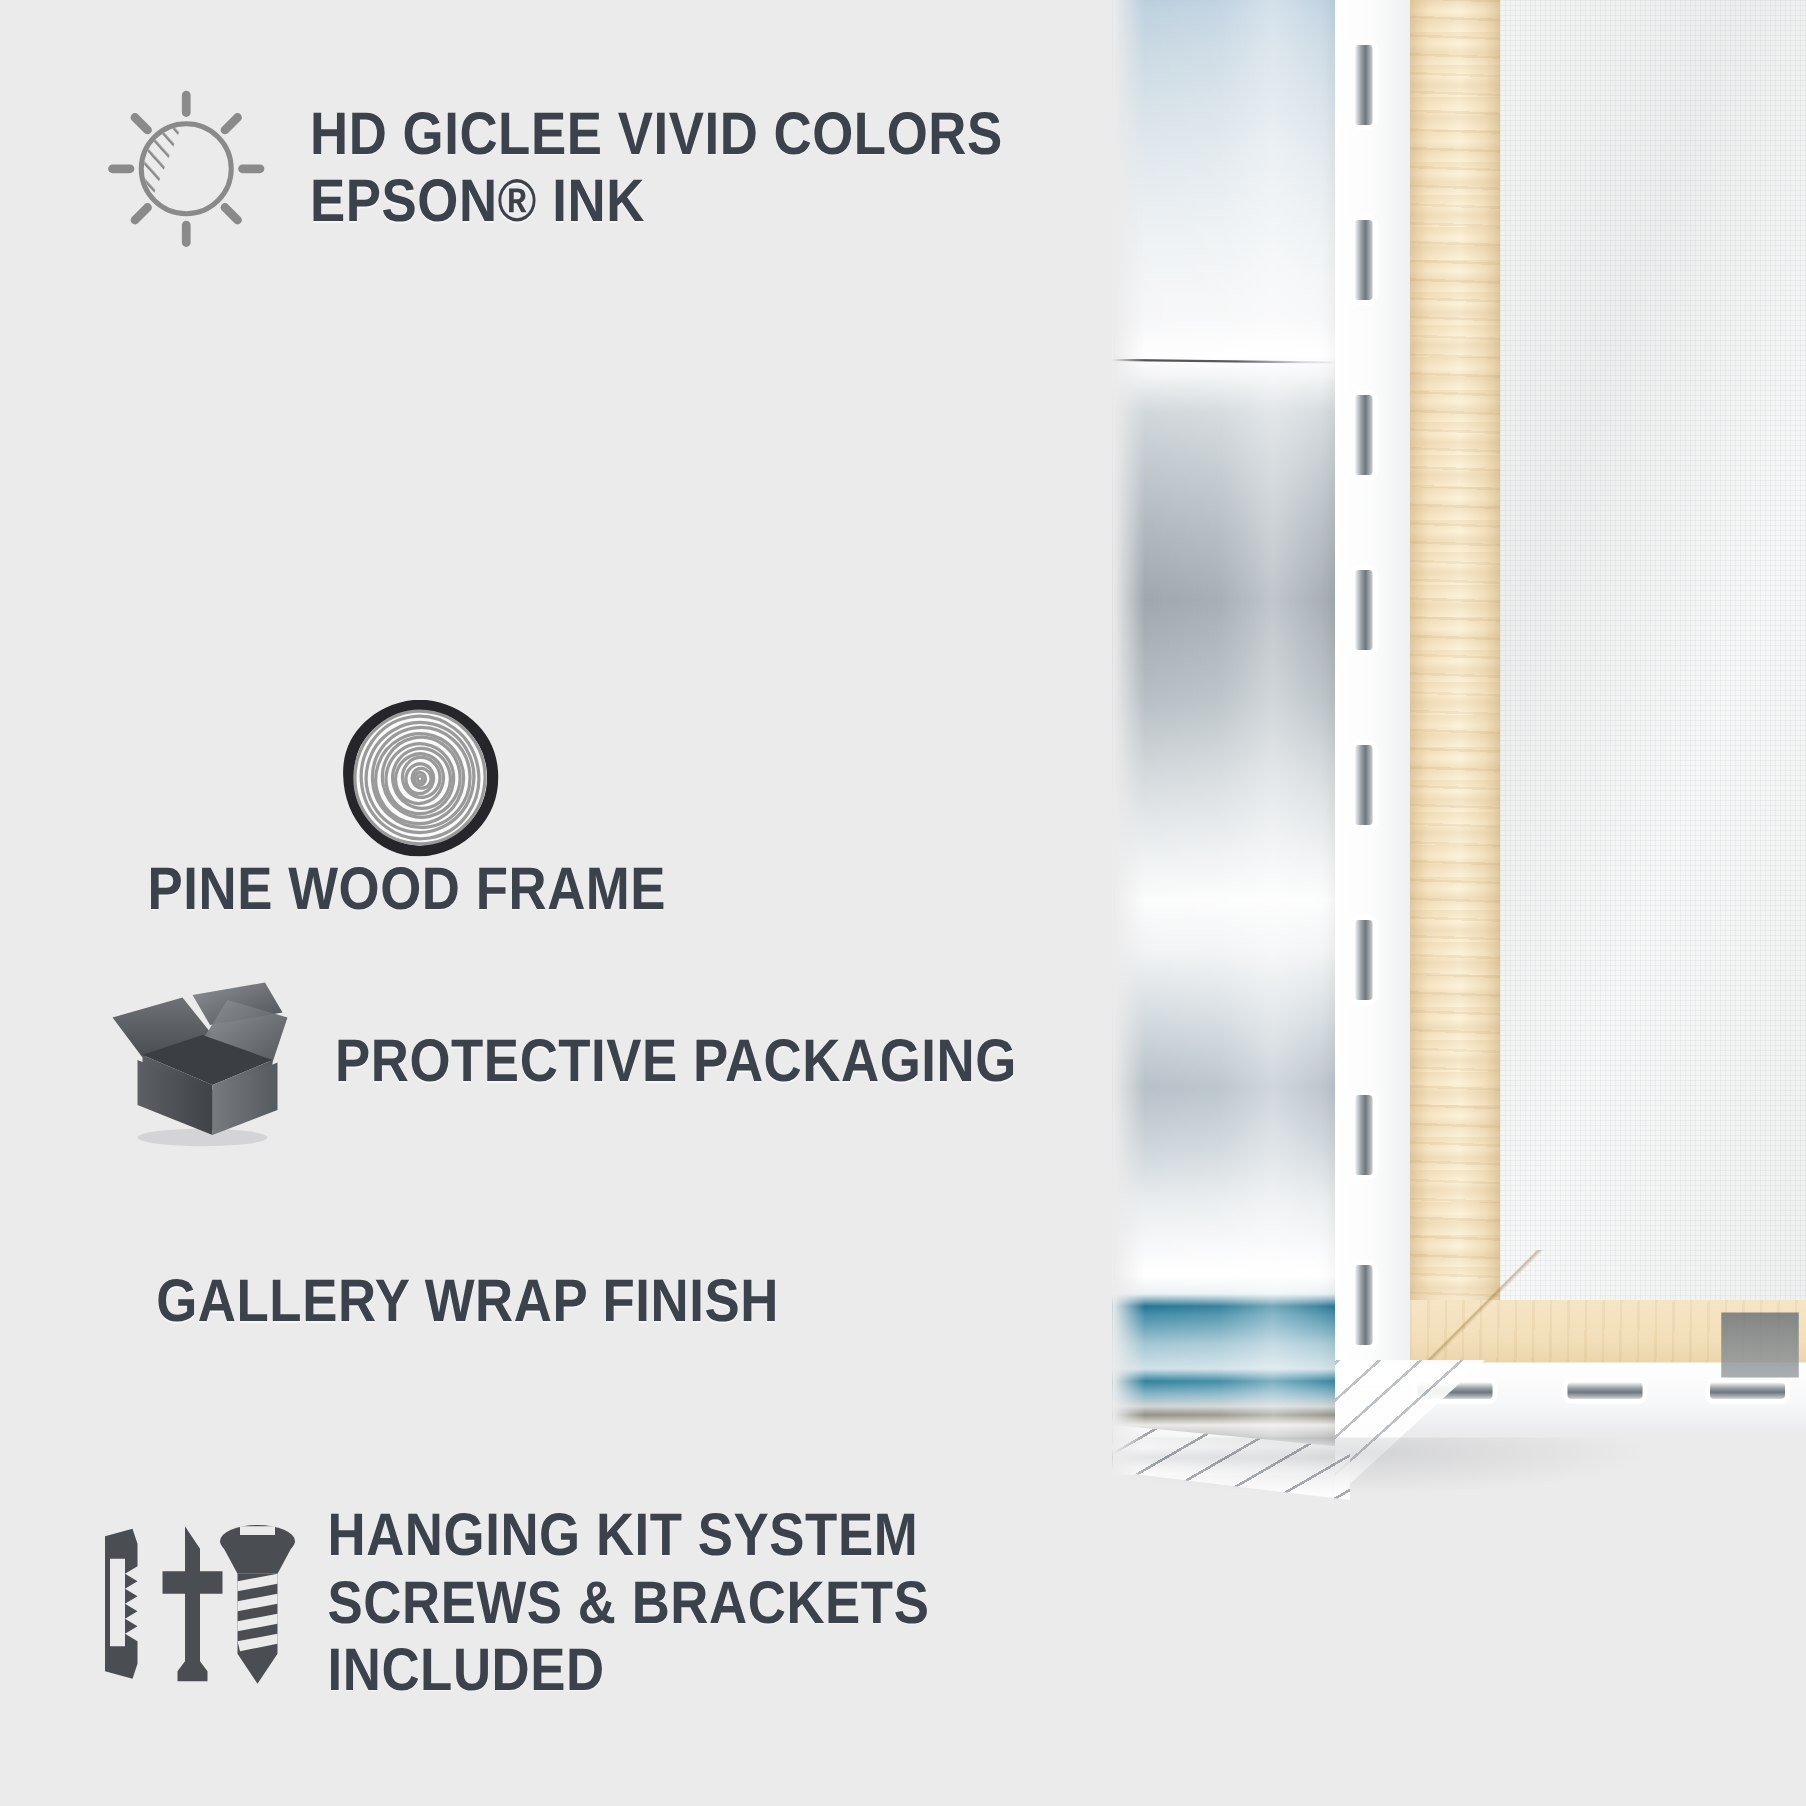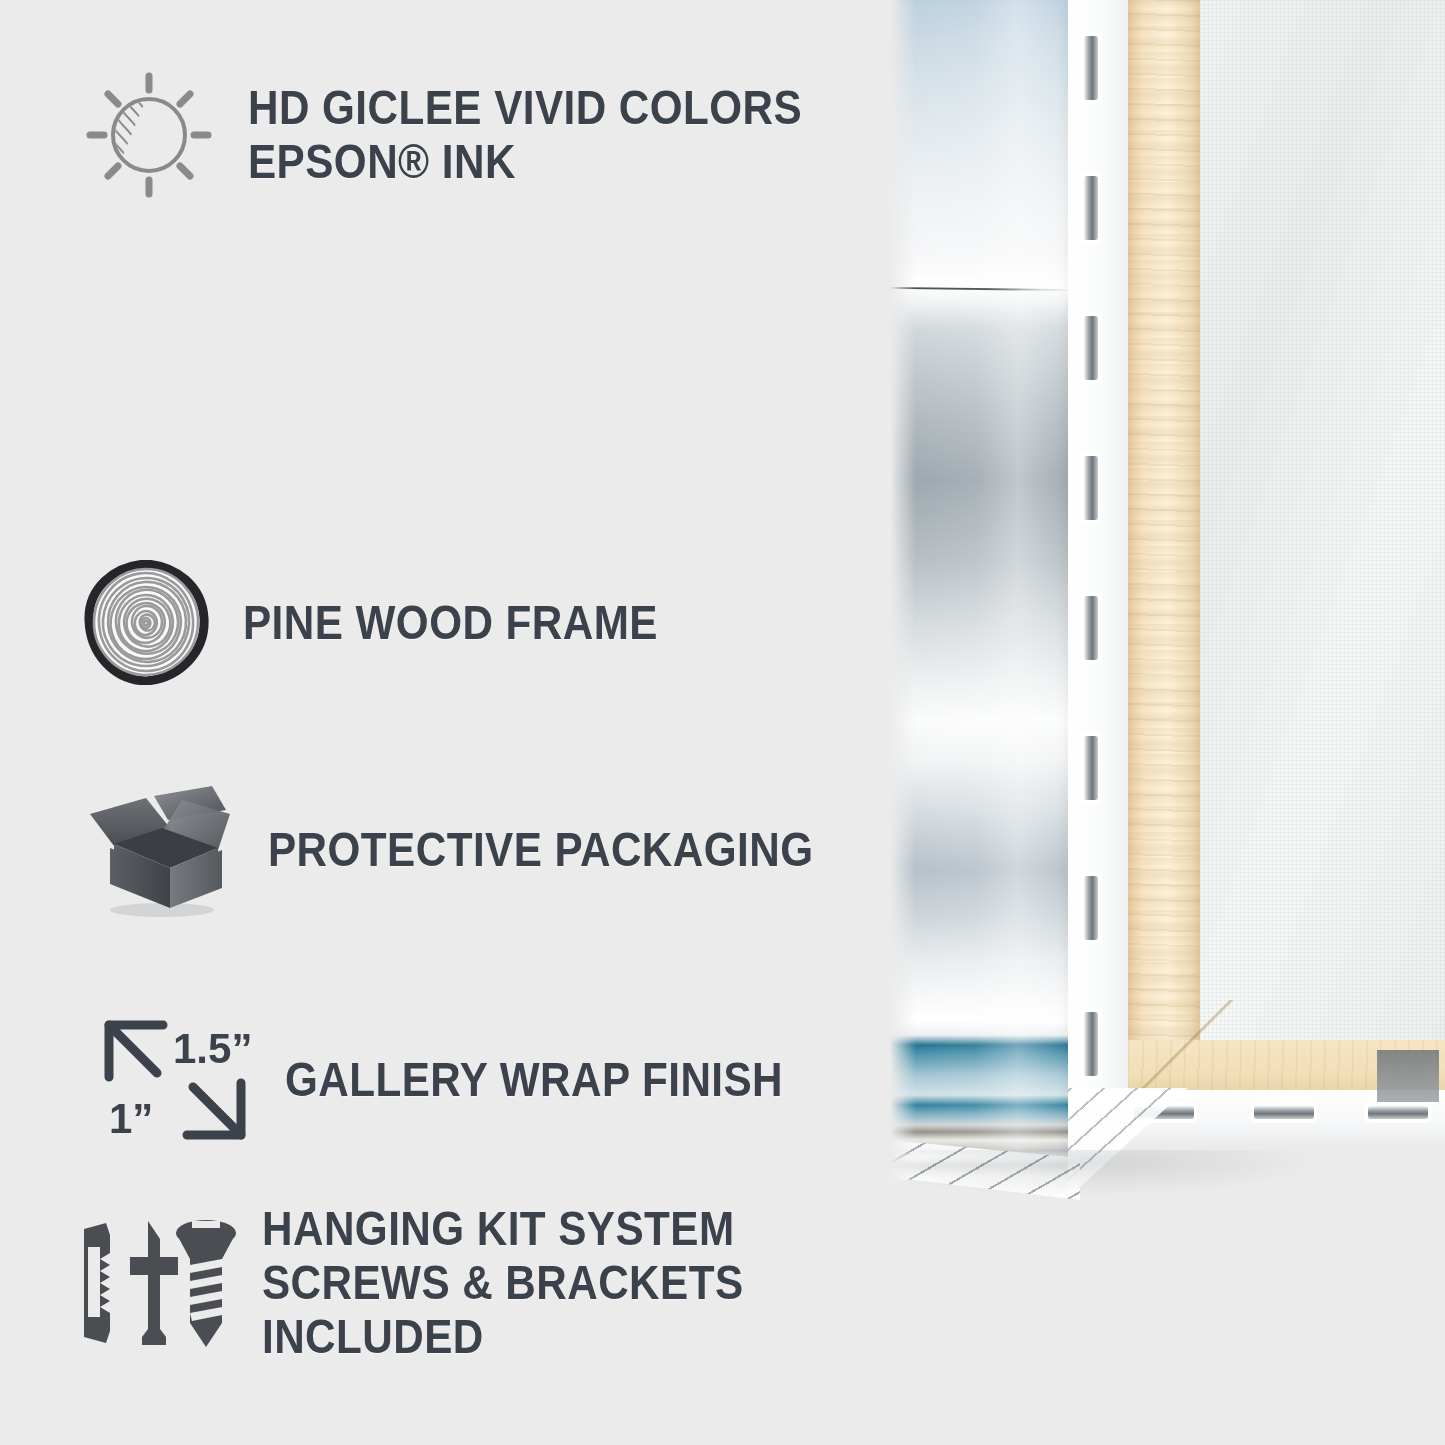--- a/index.html
+++ b/index.html
@@ -24,21 +24,21 @@
     line-height:1.12;
     letter-spacing:.5px;
     text-transform:uppercase;
     transform:scaleX(.88);
     transform-origin:left center;
     white-space:pre-line;
     text-shadow:0 1px 0 rgba(255,255,255,.55);
   }
   .f1{left:84px;top:70px;justify-content:space-between;}
   .f2{left:84px;top:330px;}
-  .f3{left:84px;top:560px;}
+  .f3{left:84px;top:560px;flex-direction:column;}
   .f4{left:84px;top:780px;align-items:center;}
   .f5{left:95px;top:1015px;}
   .f6{left:80px;top:1202px;}
   .f5 .flabel{margin-left:30px;}
   .f6 .flabel{margin-left:22px;}
 
   
   .photo{
     position:absolute;left:890px;top:0;width:555px;height:1445px;
     overflow:hidden;
@@ -269,34 +269,20 @@
           <path d="M86 88 L134 68 L134 106 L86 124 Z" fill="url(#bxD)"></path>
 
           <path d="M26 68 L86 92 L86 128 L26 104 Z" fill="url(#bxC)"></path>
           <path d="M86 92 L138 70 L138 108 L86 128 Z" fill="url(#bxD)"></path>
         </svg>
       </div>
       <div class="flabel">PROTECTIVE PACKAGING</div>
     </div>
 
     <div class="feature f5">
-      <div class="ficon">
-        <svg width="160" height="130" viewBox="0 0 160 130">
-          <g stroke="#3c424c" stroke-width="9" stroke-linecap="round" stroke-linejoin="round" fill="none">
-
-            <polyline points="68,10 14,10 14,62"></polyline>
-            <line x1="14" y1="10" x2="62" y2="58"></line>
-
-            <polyline points="92,120 146,120 146,68"></polyline>
-            <line x1="146" y1="120" x2="98" y2="72"></line>
-          </g>
-          <text x="78" y="48" font-family="Liberation Sans, sans-serif" font-size="42" font-weight="700" fill="#3c424c">1.5”</text>
-          <text x="14" y="118" font-family="Liberation Sans, sans-serif" font-size="42" font-weight="700" fill="#3c424c">1”</text>
-        </svg>
-      </div>
       <div class="flabel">GALLERY WRAP FINISH</div>
     </div>
 
     <div class="feature f6">
       <div class="ficon">
         <svg width="160" height="140" viewBox="0 0 160 140">
           <g fill="#4a4e53">
 
             <path d="M4 16 L26 10 L30 22 L30 40 L20 46 L30 52 L20 58 L30 64 L20 70 L30 76 L20 82 L30 88 L20 94 L30 100 L30 118 L26 130 L4 124 Z"></path>
             <rect x="8" y="34" width="12" height="70" fill="#ebebeb"></rect>

